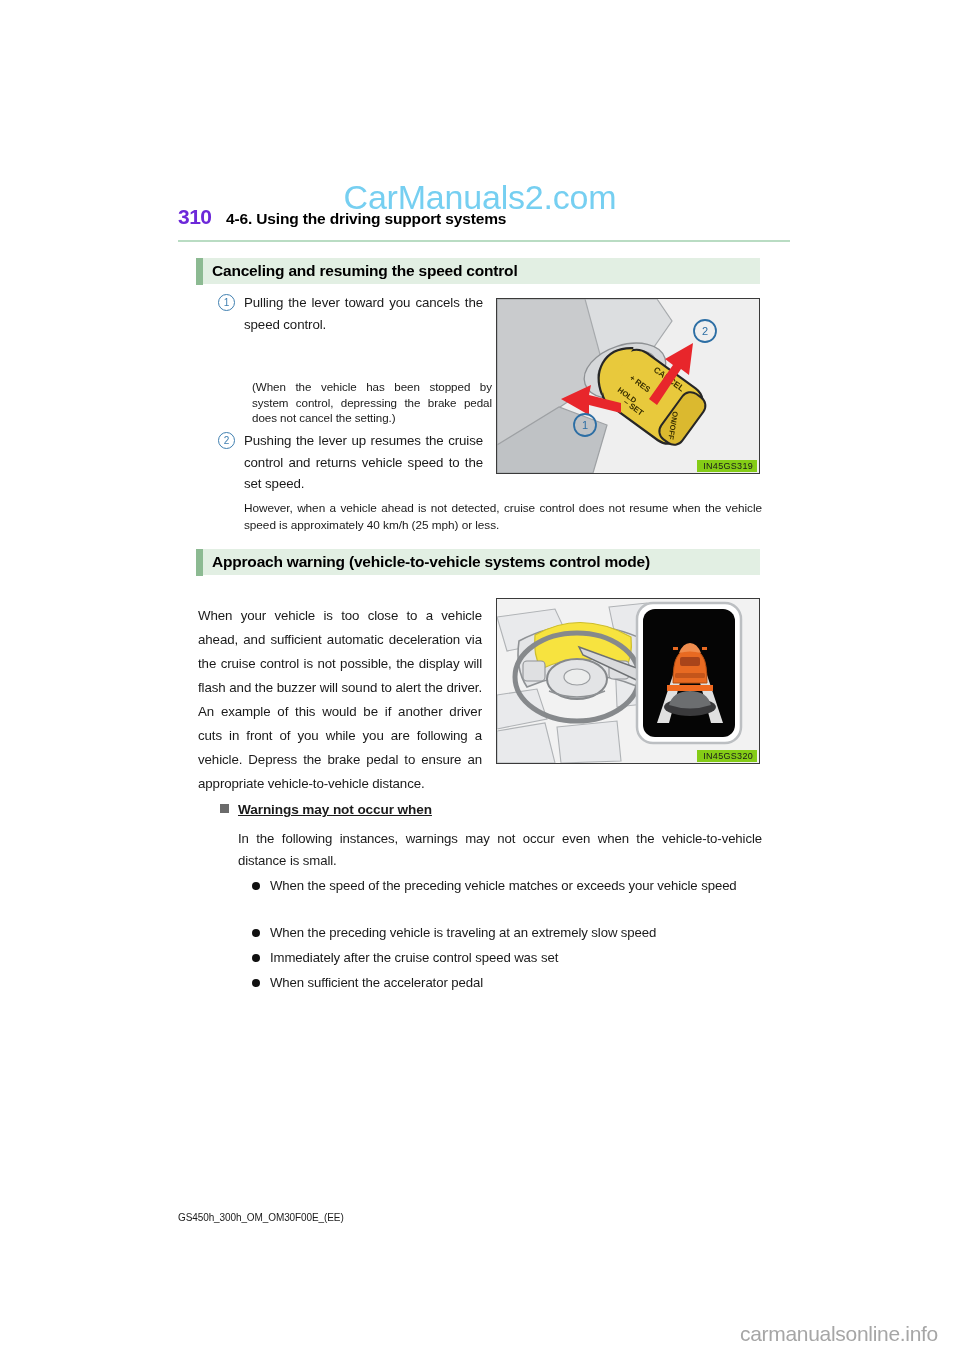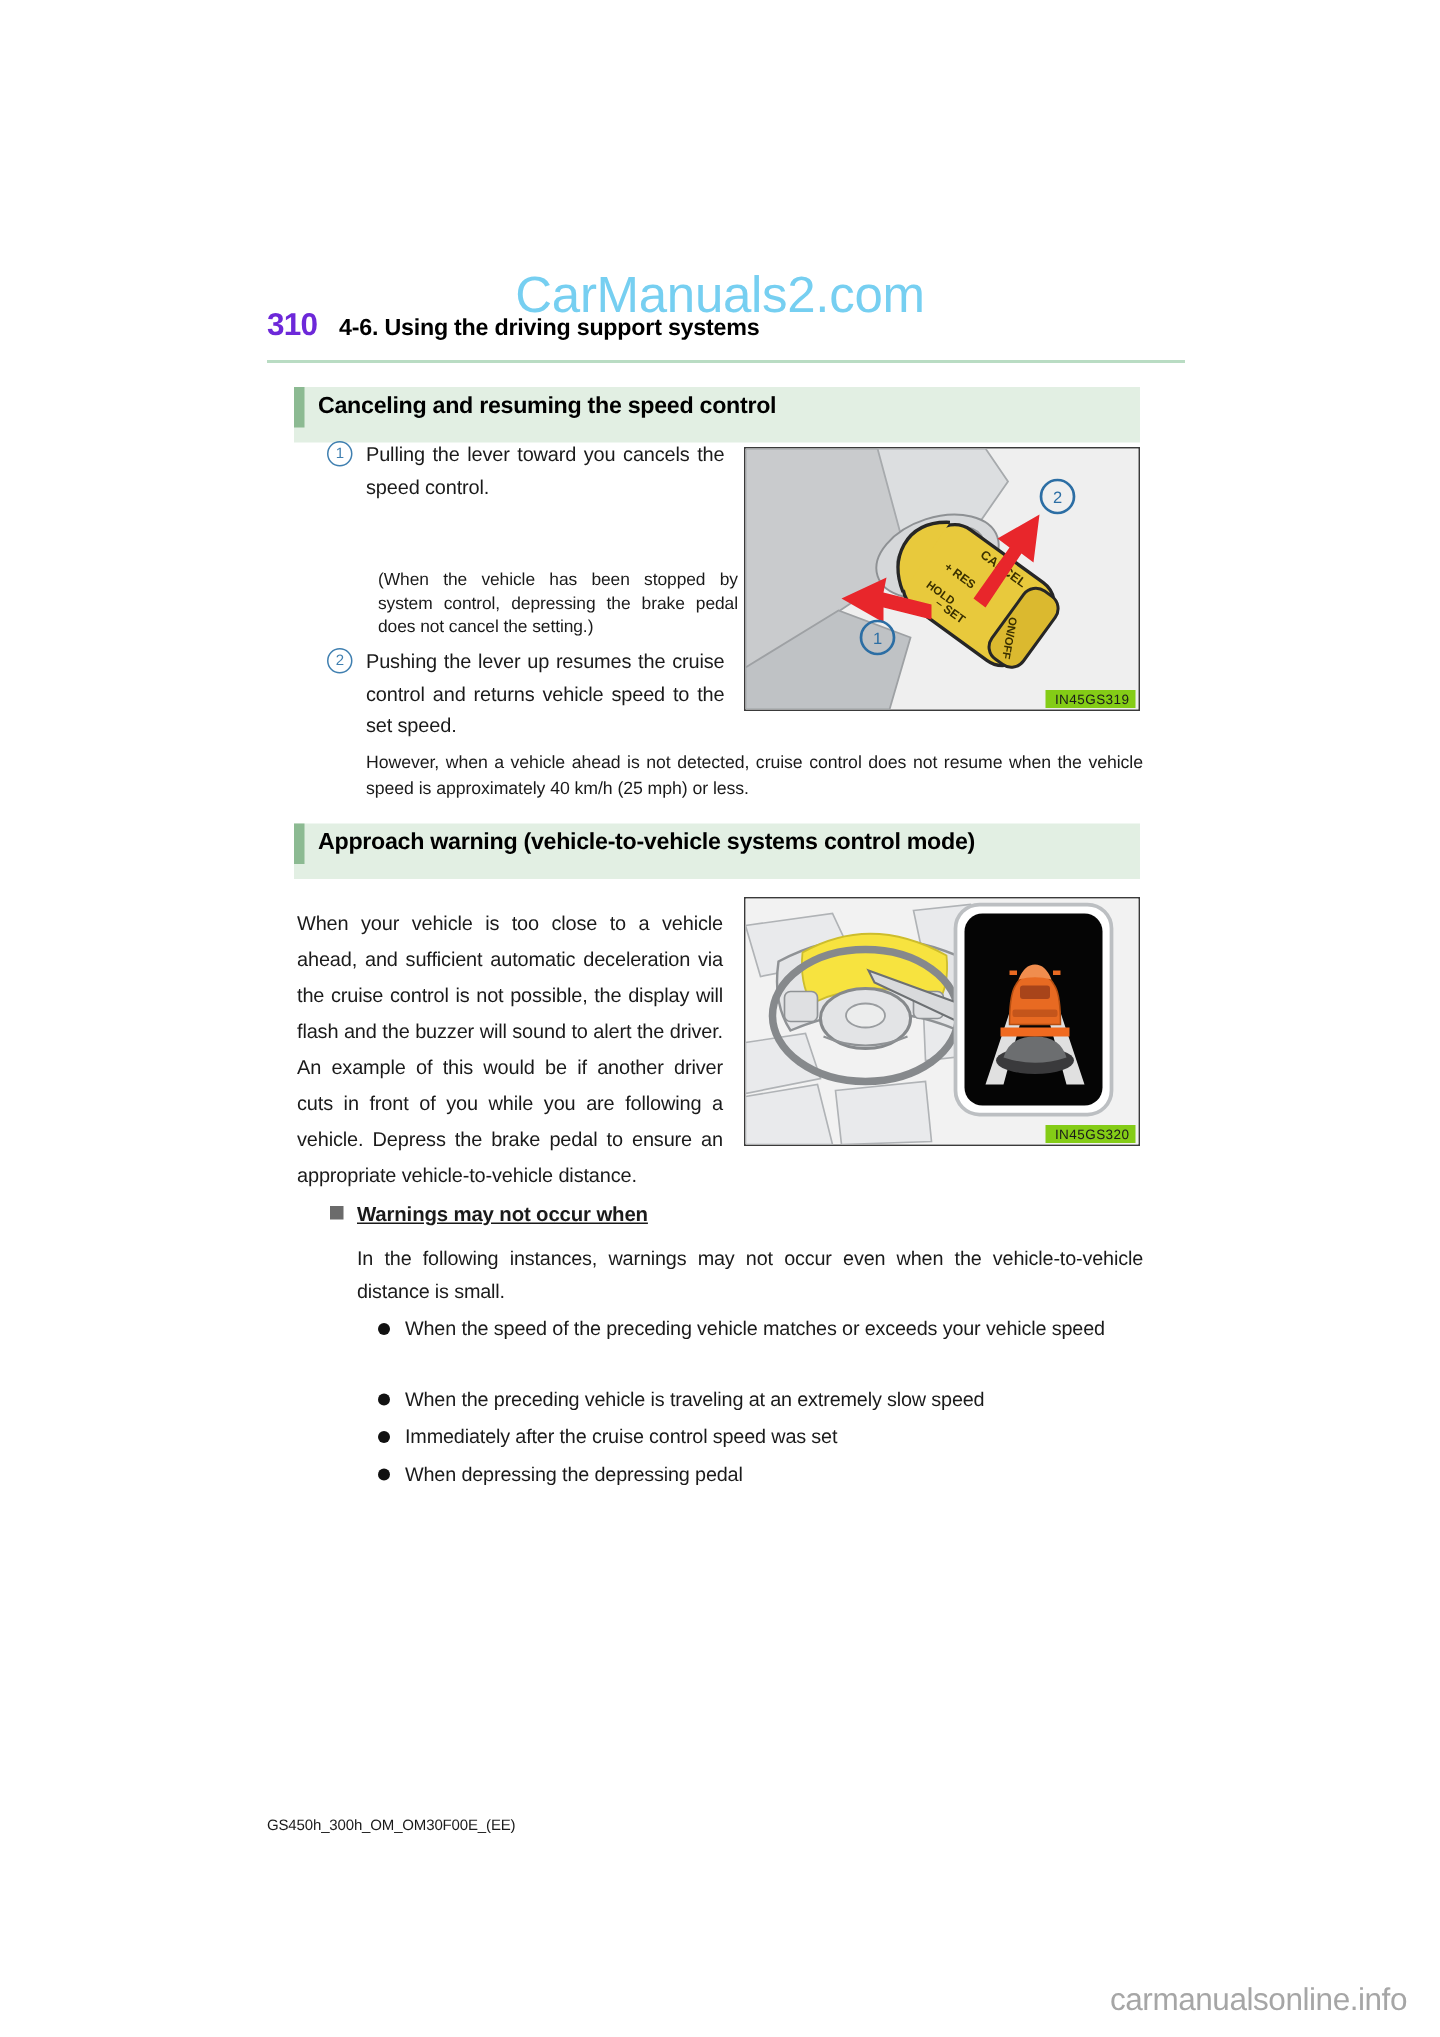--- a/index.html
+++ b/index.html
@@ -70,21 +70,21 @@
     left: 178px;
     top: 240px;
     width: 612px;
     height: 2px;
     background: #b9dcc3;
   }
 
   
   .section-bar {
     position: absolute;
-    height: 37px;
+    height: 26px;
     background: #e2efe3;
   }
   .section-bar .accent {
     position: absolute;
     left: 0; top: 0;
     width: 7px;
     height: 27px;
     background: #8cba92;
   }
   .section-bar .sec-title {
@@ -366,20 +366,20 @@
     <div class="bullet-row" style="min-height:22px; margin-top:3px;">
       <span class="dot"></span>
       <span>When the preceding vehicle is traveling at an extremely slow speed</span>
     </div>
     <div class="bullet-row" style="min-height:22px; margin-top:3px;">
       <span class="dot"></span>
       <span>Immediately after the cruise control speed was set</span>
     </div>
     <div class="bullet-row" style="min-height:22px; margin-top:3px;">
       <span class="dot"></span>
-      <span>When depressing the depressing pedal</span>
+      <span>When sufficient the accelerator pedal</span>
     </div>
   </div>
 
   <div class="footer">GS450h_300h_OM_OM30F00E_(EE)</div>
   <div class="watermark-bottom">carmanualsonline.info</div>
 
 </div>
 
 </body></html>

